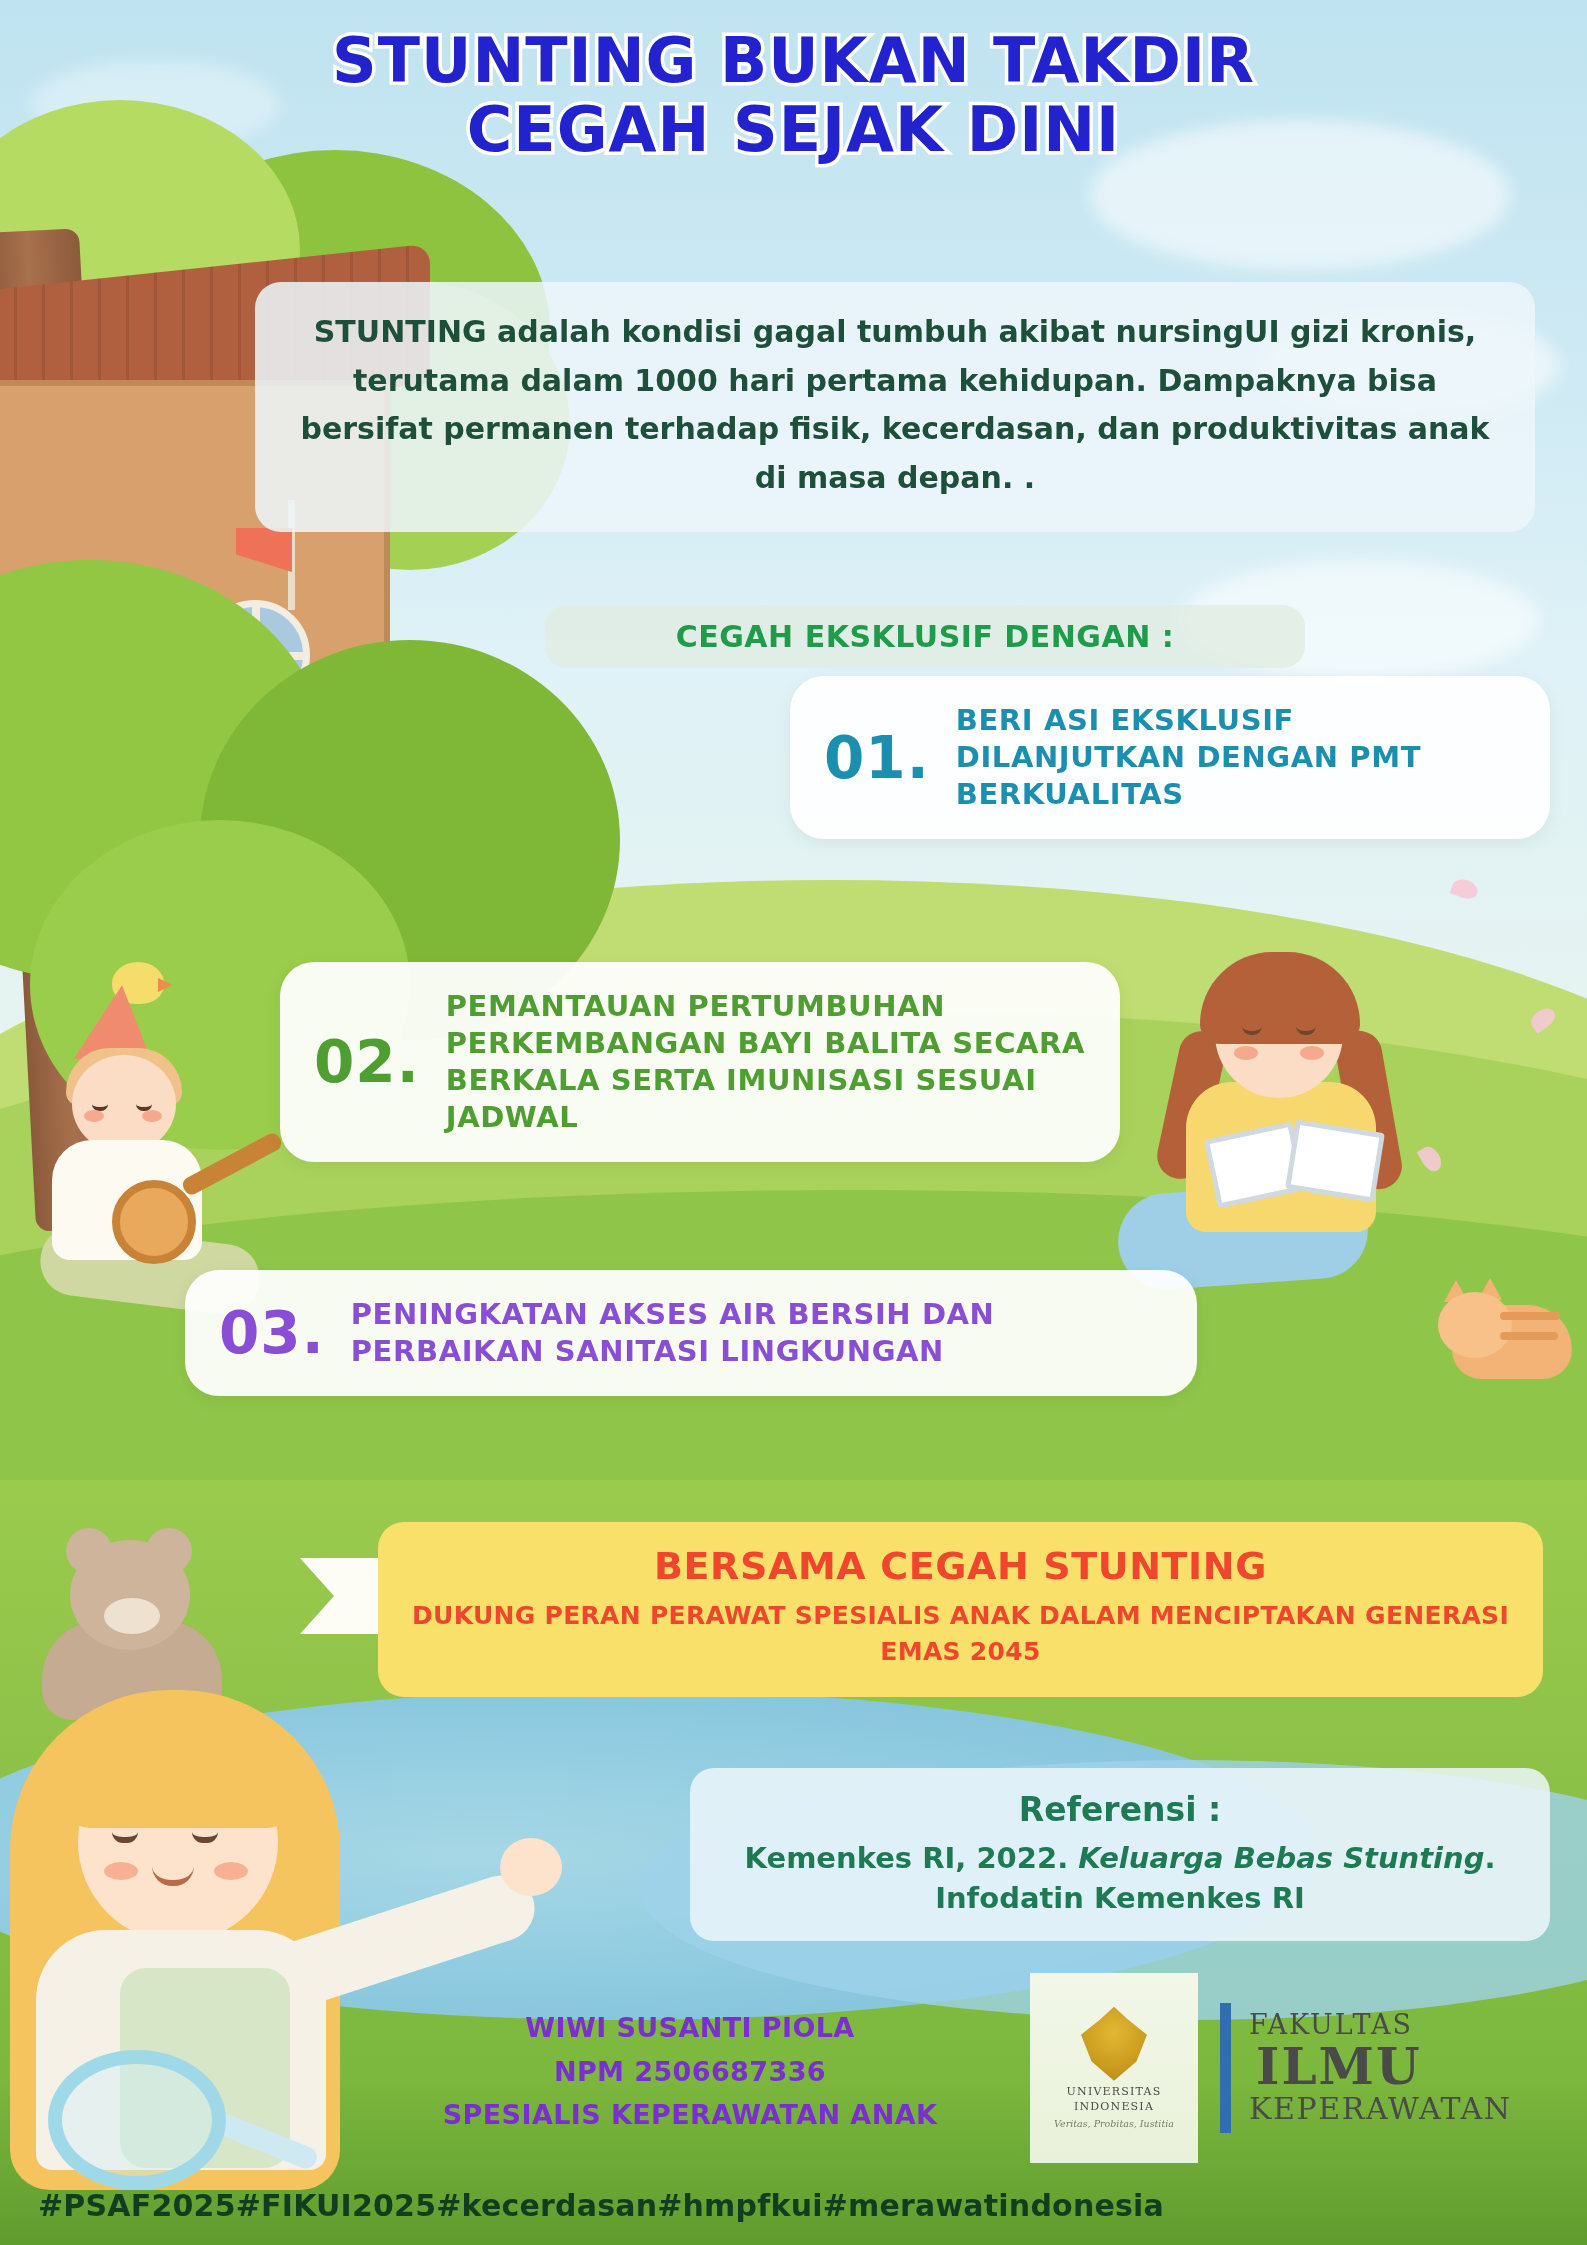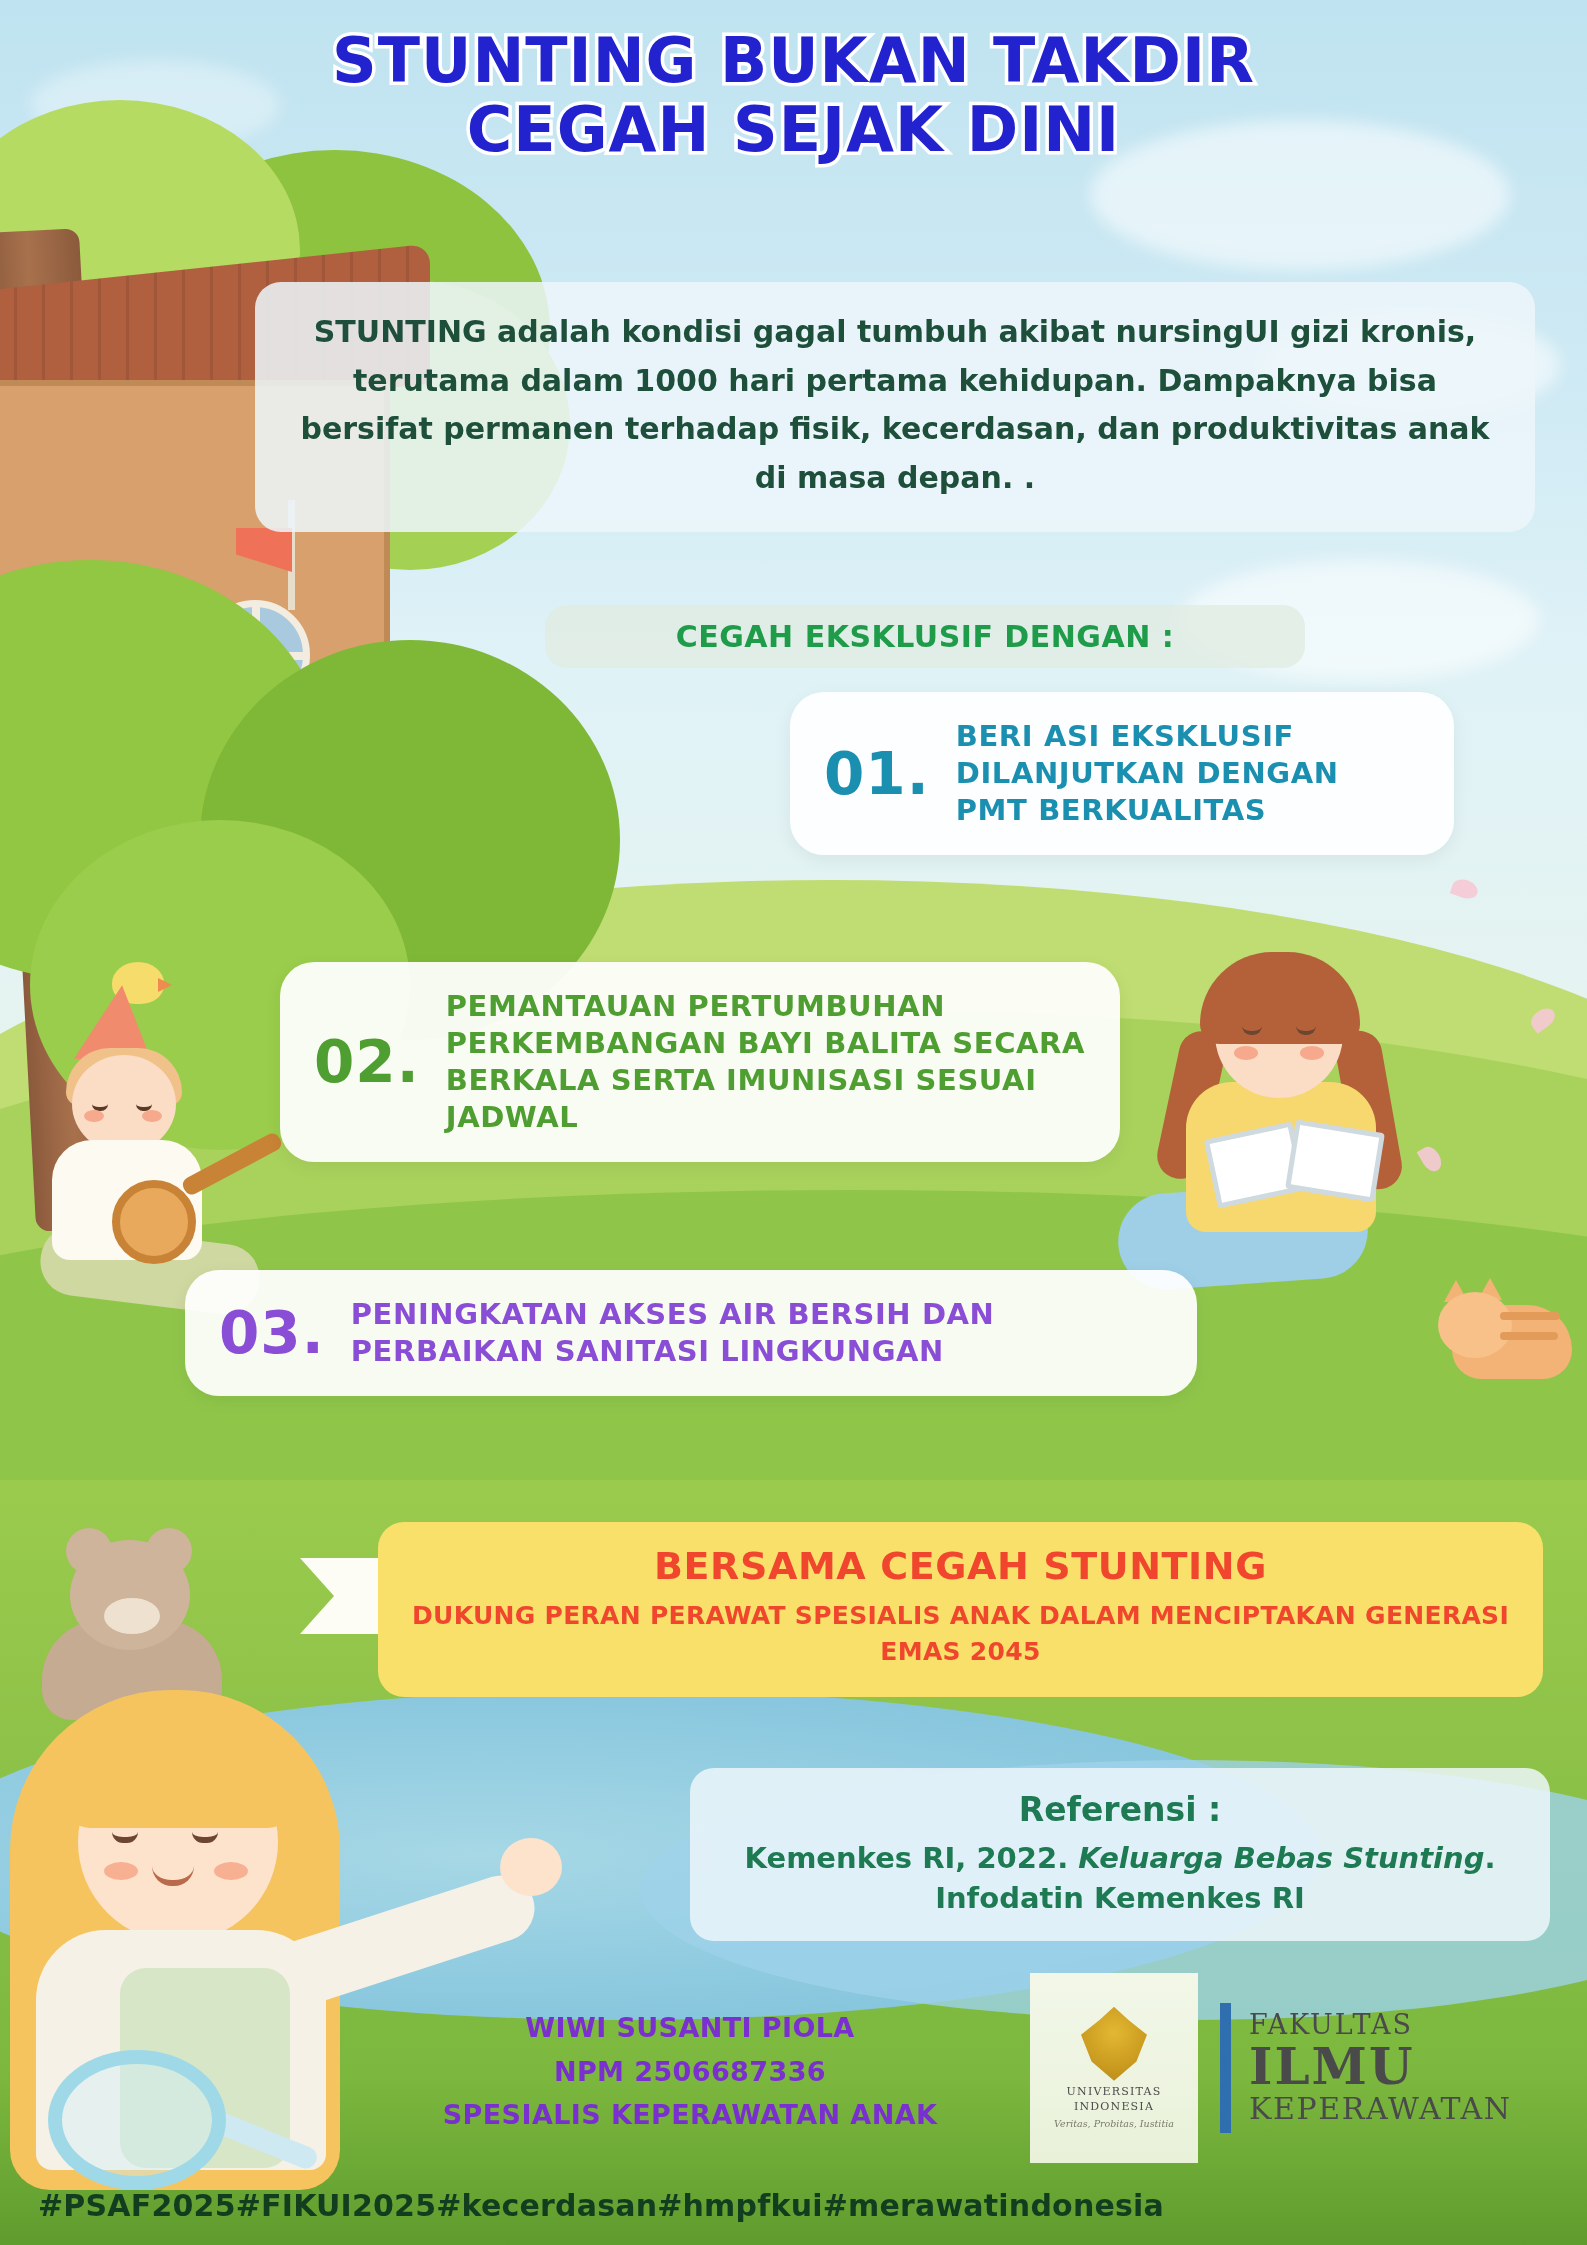--- a/index.html
+++ b/index.html
@@ -524,21 +524,21 @@
     flex: 0 0 auto;
   }
   .step .txt {
     font-size: 29px;
     font-weight: 800;
     line-height: 1.28;
     letter-spacing: 0.6px;
     text-transform: uppercase;
     font-family: "DejaVu Sans", sans-serif;
   }
-  #step1 { left: 790px; top: 692px; width: 664px; }
+  #step1 { left: 790px; top: 676px; width: 760px; }
   #step1 .num { color: #1b8fb0; }
   #step1 .txt { color: #1b8fb0; }
 
   #step2 { left: 280px; top: 962px; width: 840px; }
   #step2 .num { color: #4f9e31; }
   #step2 .txt { color: #4f9e31; }
 
   #step3 { left: 185px; top: 1270px; width: 1012px; }
   #step3 .num { color: #8a4ed6; }
   #step3 .txt { color: #8a4ed6; }
@@ -633,21 +633,21 @@
   .ui-motto {
     font-size: 9.5px; color: #7a7a6a; font-style: italic;
     font-family: "DejaVu Serif", serif;
   }
   .fik {
     display: flex; align-items: center; gap: 18px;
   }
   .fik-bar { width: 11px; height: 130px; background: #2f6fb0; }
   .fik-text { color: #4a4a4a; font-family: "DejaVu Serif", serif; line-height: 1.06; }
   .fik-text .f1 { font-size: 27px; letter-spacing: 2px; }
-  .fik-text .f2 { font-size: 50px; font-weight: 700; letter-spacing: 2px; }
+  .fik-text .f2 { font-size: 50px; font-weight: 700; letter-spacing: 2px; margin-left: 7px; }
   .fik-text .f3 { font-size: 30px; letter-spacing: 1.6px; }
 
   .hashtags {
     position: absolute;
     left: 38px; bottom: 22px;
     font-size: 30px;
     font-weight: 600;
     color: #123d1f;
     letter-spacing: 0.2px;
     font-family: "DejaVu Sans", sans-serif;

